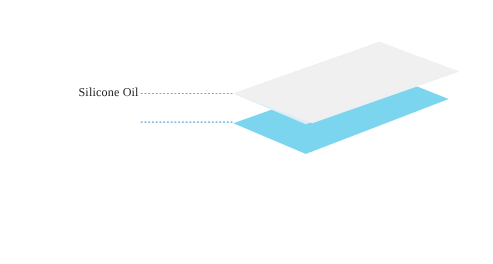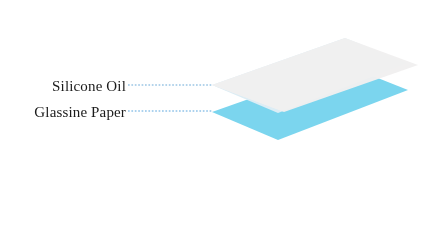--- a/index.html
+++ b/index.html
@@ -41,21 +41,21 @@
     top: 0;
     width: 448px;
     height: 183px;
     pointer-events: none;
   }
 
   .axis-label {
     position: absolute;
     white-space: nowrap;
     font-family: "Liberation Serif", "DejaVu Serif", serif;
-    font-size: 15px;
+    font-size: 11px;
     font-weight: 400;
     color: #1b1b1b;
     letter-spacing: 0.15px;
     text-align: left;
     line-height: 1;
   }
 
   #label-silicone-oil {
     right: 322px;
     top: 79px;
@@ -79,16 +79,15 @@
 
     <polygon points="212,85 345,38 418,65 284,112" fill="#f1f0f0" fill-opacity="0.97"></polygon>
 
     <line x1="128" y1="85" x2="213" y2="85" stroke="#6aa9d8" stroke-width="1.1" stroke-dasharray="1.7 1.7" stroke-linecap="butt"></line>
 
     <line x1="128" y1="111" x2="213" y2="111" stroke="#5aa6de" stroke-width="1.1" stroke-dasharray="1.7 1.7" stroke-linecap="butt"></line>
   </svg>
 
   <div class="label-layer">
     <div class="axis-label" id="label-silicone-oil">Silicone Oil</div>
-    <div class="axis-label" id="label-glassine-paper">Glassine Paper</div>
   </div>
 
 </div>
 
 </body></html>

